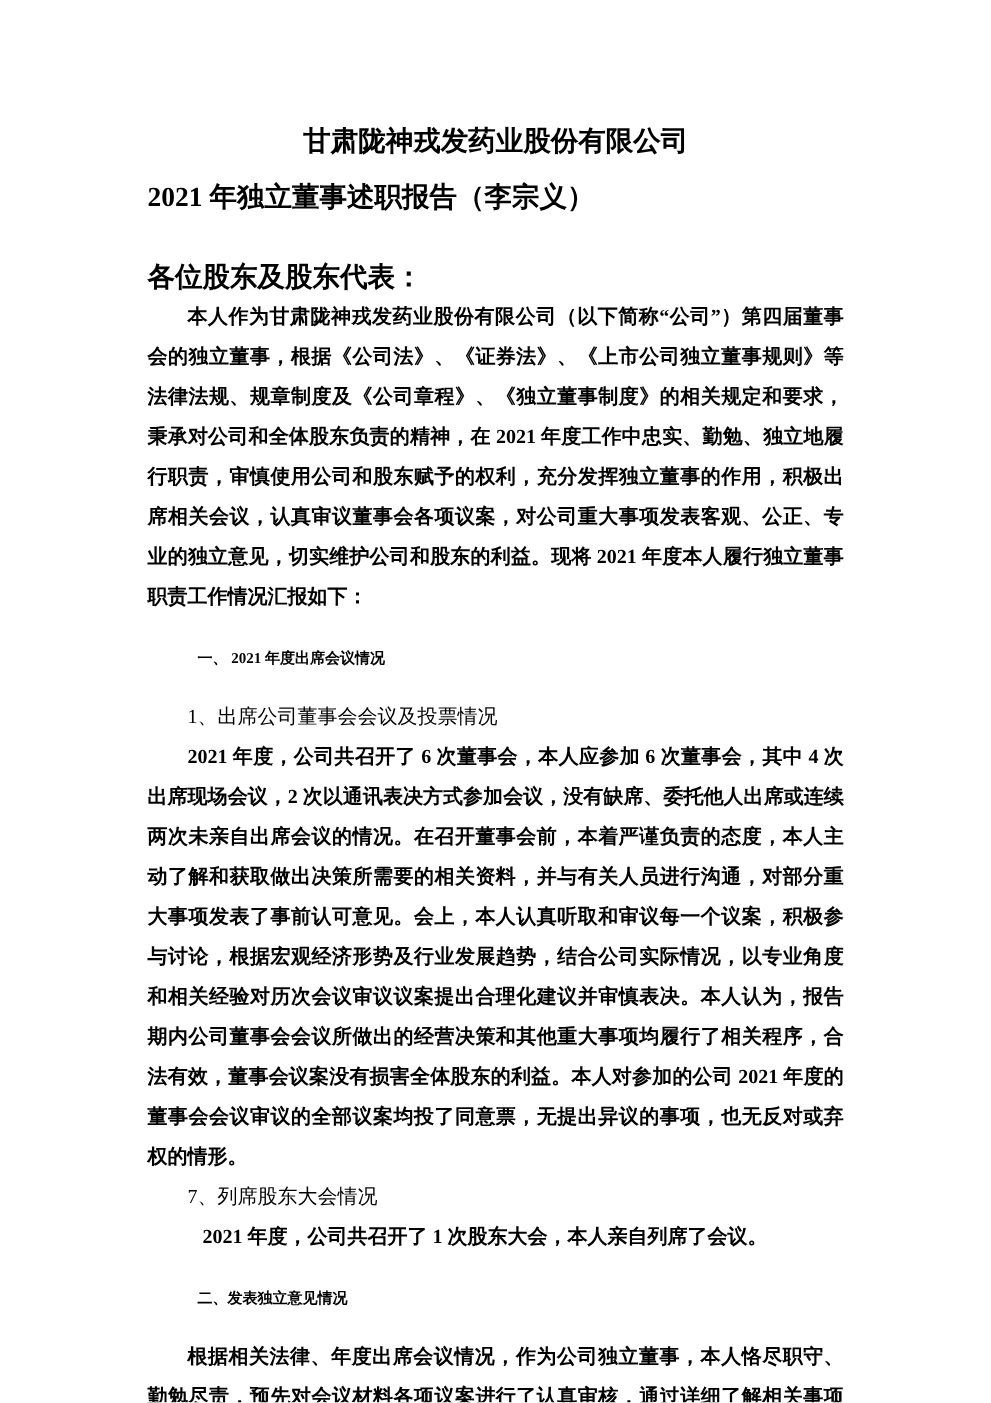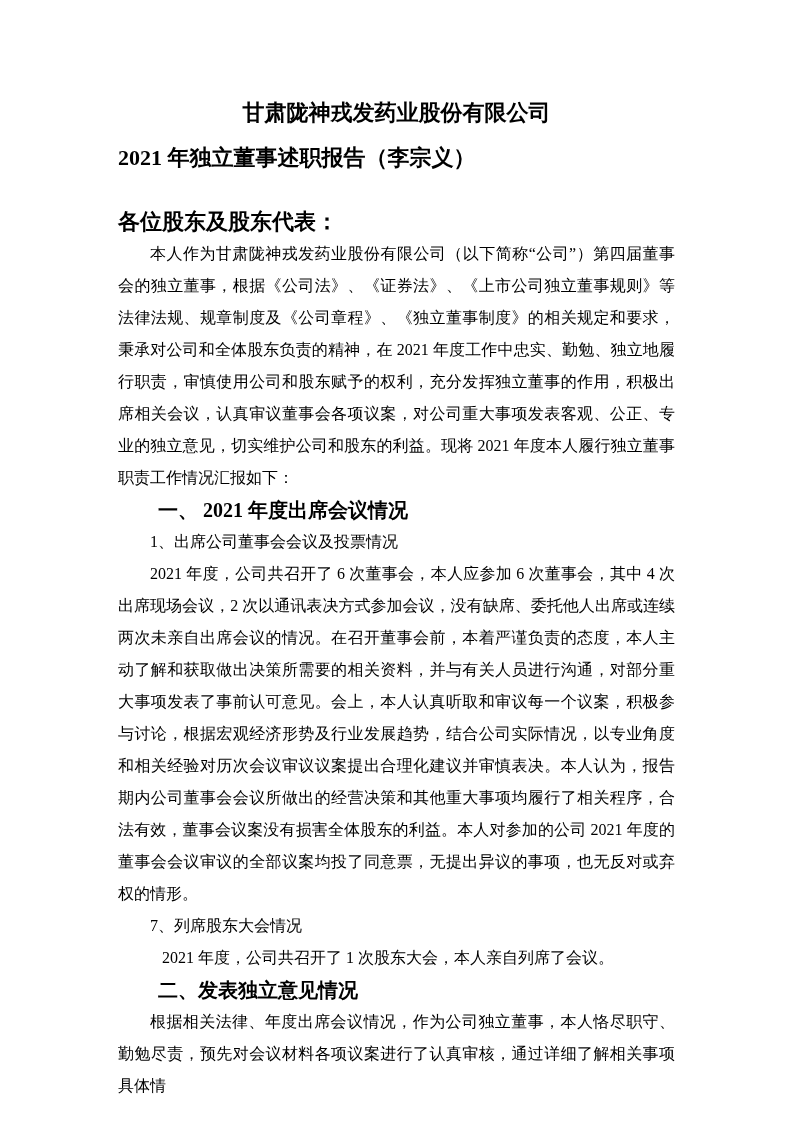--- a/index.html
+++ b/index.html
@@ -39,28 +39,29 @@
   }
   .salutation {
     font-weight: bold;
     font-size: 22px;
     margin: 0;
   }
   .para {
     margin: 0;
     text-indent: 2em;
     text-align: justify;
+    font-weight: bold;
   }
   .para.indent-extra {
     text-indent: 2.75em;
   }
   .section-heading {
-    margin: 0;
+    margin: 16px;
     font-weight: bold;
-    font-size: 20px;
+    font-size: 12px;
     text-indent: 2em;
   }
   .subheading {
     margin: 0;
     text-indent: 2em;
   }
 </style>
 </head>
 <body>
 

